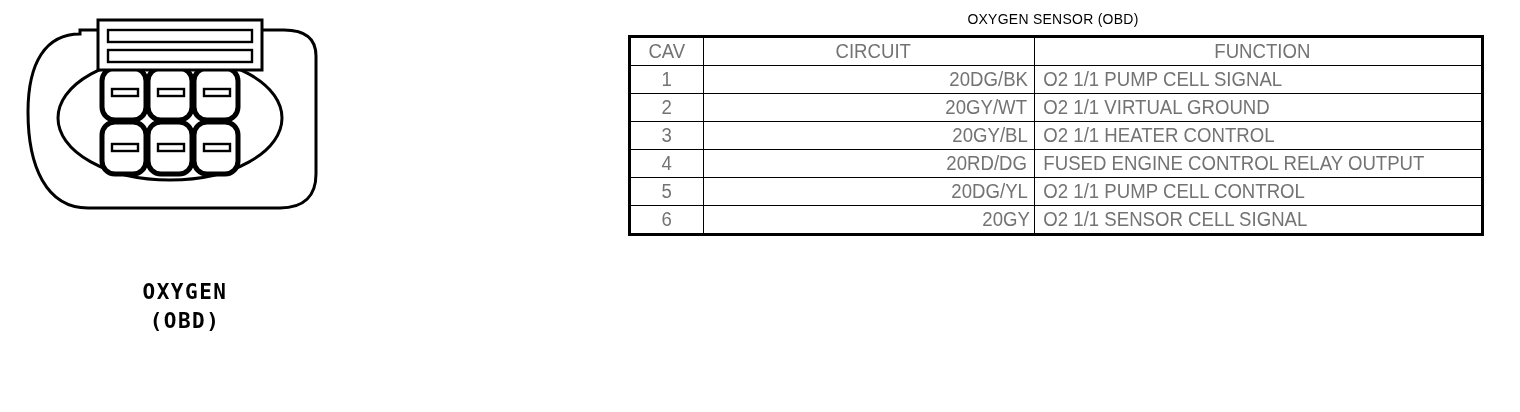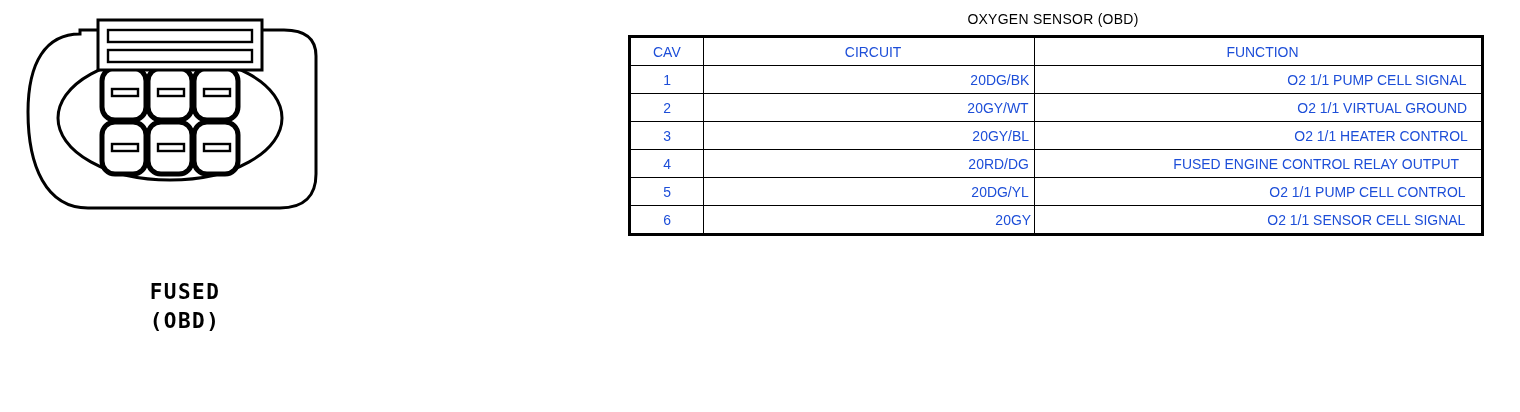--- a/index.html
+++ b/index.html
@@ -70,33 +70,33 @@
   #pinout-table {
     border-collapse: collapse;
     width: 848px;
     table-layout: fixed;
     border: 3px solid #000;
   }
   #pinout-table td, #pinout-table th {
     border: 1.6px solid #000;
     height: 27px;
     padding: 0;
-    font-size: 15px;
+    font-size: 20px;
     font-weight: normal;
-    color: #1d4ed8;
+    color: #737373;
     vertical-align: middle;
     overflow: hidden;
     white-space: nowrap;
   }
   #pinout-table thead th {
     text-align: center;
   }
   .col-cav  { width: 72px;  text-align: center; }
   .col-ckt  { width: 330px; text-align: right; }
-  .col-fn   { width: 446px; text-align: right; }
+  .col-fn   { width: 446px; text-align: left; }
   .cell-txt {
     display: inline-block;
     transform: scaleX(0.93);
     transform-origin: left center;
   }
   .col-cav .cell-txt,
   thead .cell-txt {
     transform-origin: center center;
   }
   .col-ckt .cell-txt { padding-left: 9px; }
@@ -150,21 +150,21 @@
     </g>
 
     <g>
       <rect x="80" y="12" width="164" height="50" fill="#ffffff" stroke="#000000" stroke-width="3"></rect>
       <rect x="90" y="22" width="144" height="12" fill="#ffffff" stroke="#000000" stroke-width="2.4"></rect>
       <rect x="90" y="42" width="144" height="12" fill="#ffffff" stroke="#000000" stroke-width="2.4"></rect>
     </g>
   </svg>
 
   <div id="connector-caption">
-    <span class="cap-line">FUSED</span>
+    <span class="cap-line">OXYGEN</span>
     <span class="cap-line">(OBD)</span>
   </div>
 </div>
 
 <div id="table-block">
 
   <div id="table-title">OXYGEN SENSOR (OBD)</div>
 
   <table id="pinout-table">
     <thead>

